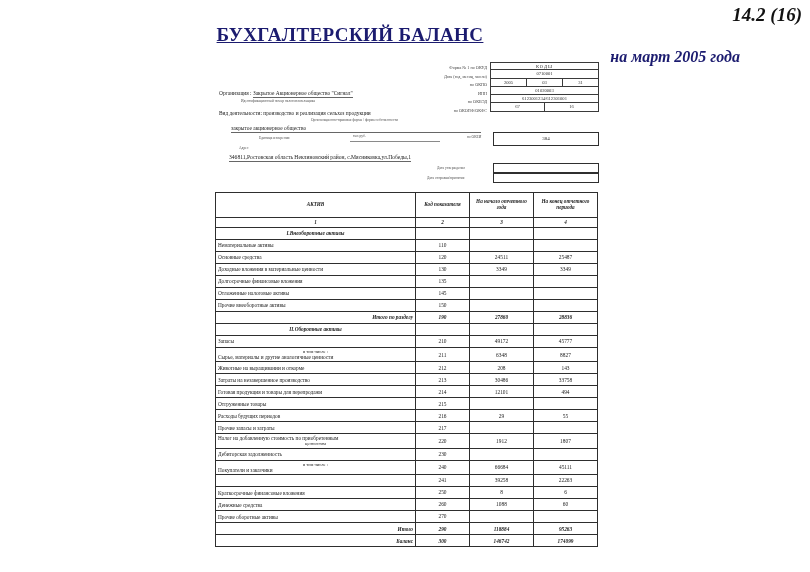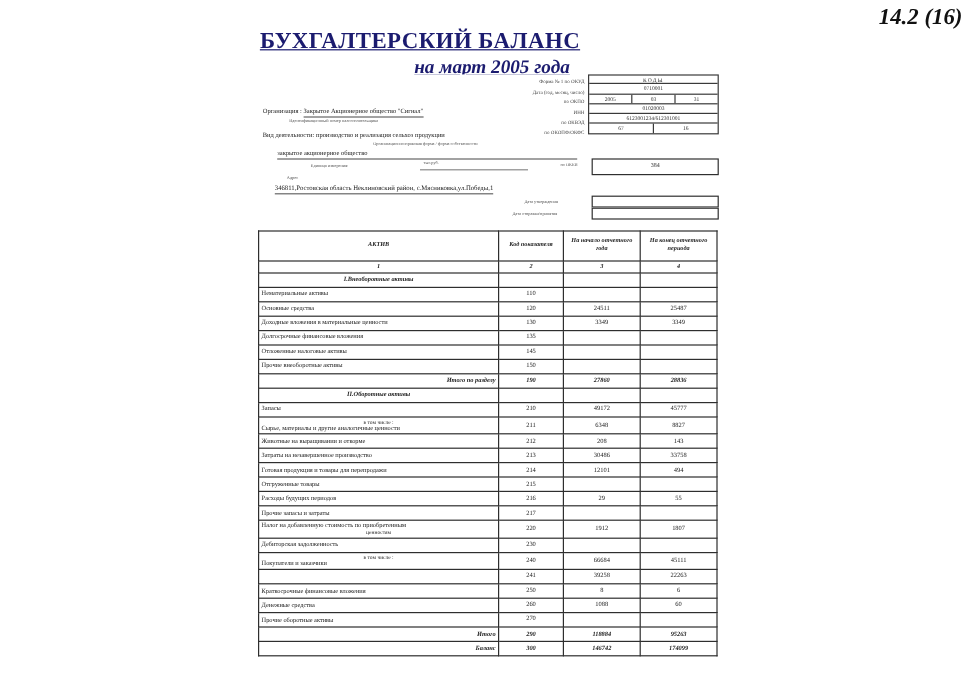--- a/index.html
+++ b/index.html
@@ -41,28 +41,26 @@
     font-size: 19px;
     color: #1b1b6f;
     text-decoration: underline;
     letter-spacing: 0.4px;
   }
   .title-sub {
     position: absolute;
     top: 48px;
     left: 0;
     width: 740px;
-    text-align: center;
+    text-align: right;
     font-family: "Liberation Serif", serif;
     font-weight: bold;
     font-style: italic;
     font-size: 16px;
     color: #1b1b6f;
-    text-decoration: underline;
-    padding-left: 40px;
   }
 
   
   .sheet {
     position: absolute;
     top: 62px;
     left: 215px;
     width: 382px;
     height: 506px;
     background: #ffffff;

